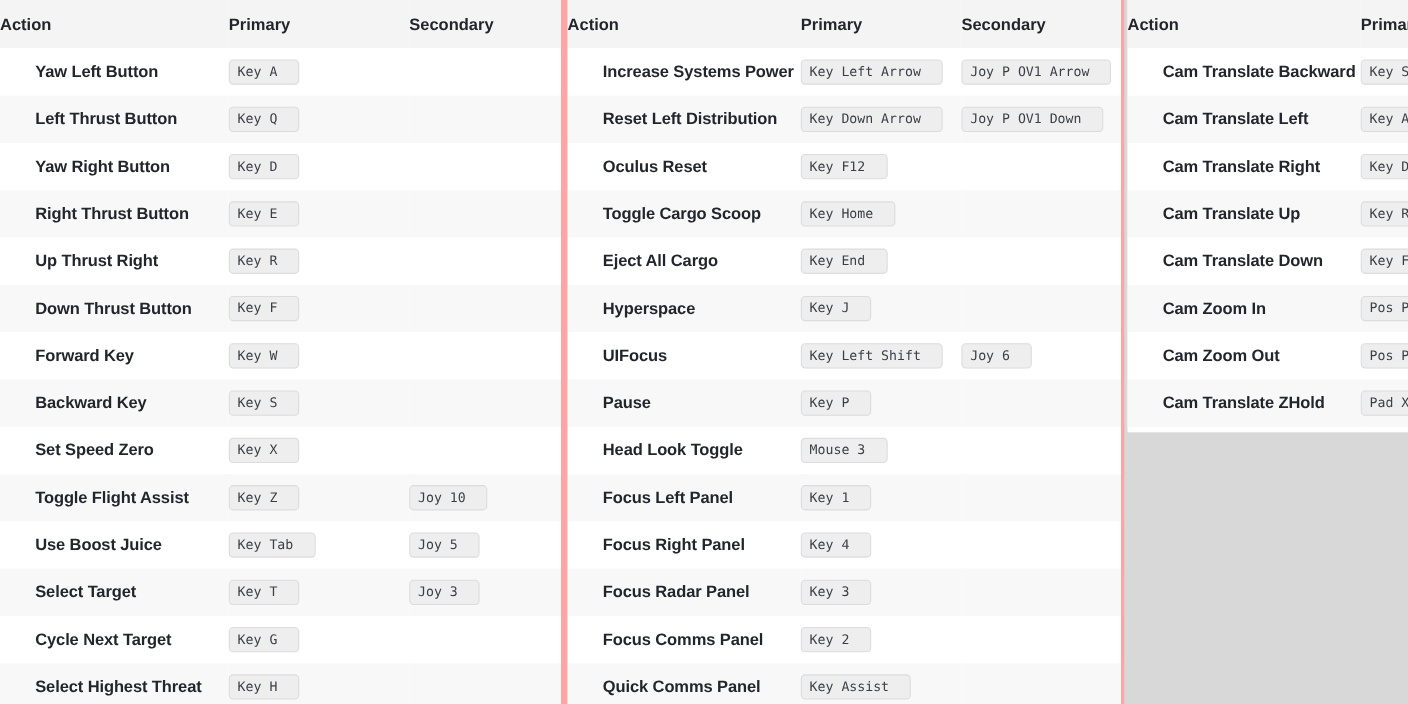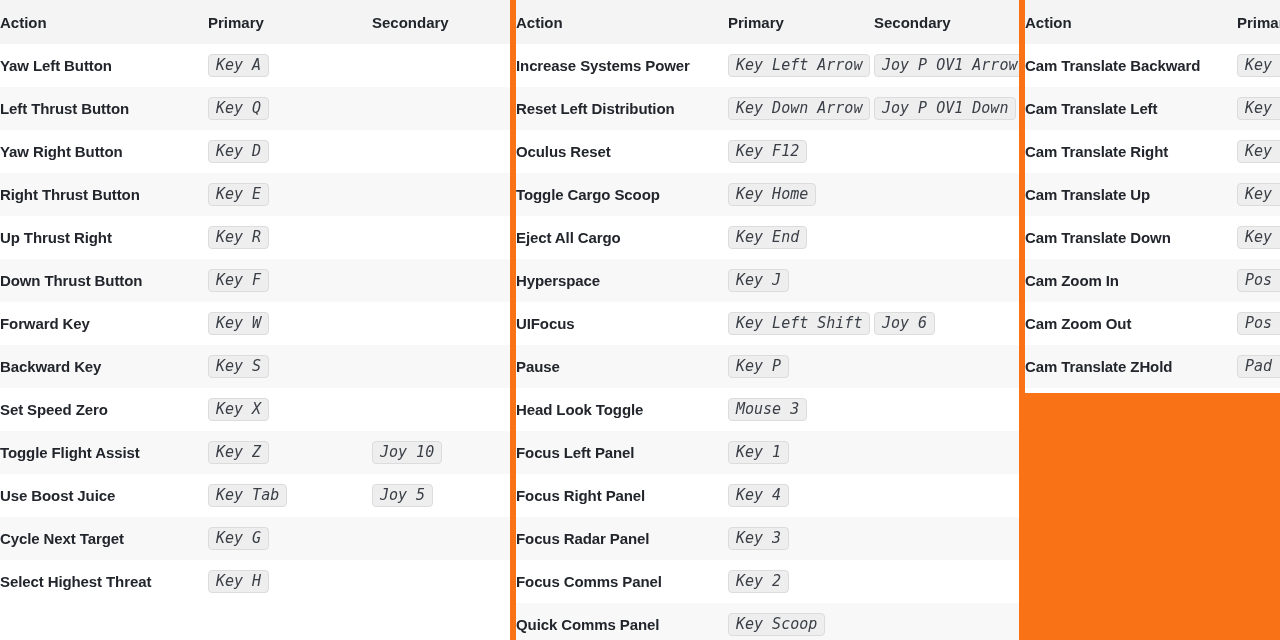--- a/index.html
+++ b/index.html
@@ -7,23 +7,23 @@
     padding: 0;
     width: 1280px;
     height: 640px;
     overflow: hidden;
     background: #d8d8d8;
     font-family: "Liberation Sans", sans-serif;
   }
 
   #page {
     position: relative;
-    width: 1280px;
+    width: 1022px;
     height: 640px;
-    background: #f97316;
+    background: #fca5a5;
     display: flex;
     align-items: flex-start;
   }
 
   .column {
     background: #ffffff;
     flex: 0 0 auto;
     overflow: hidden;
   }
 
@@ -65,34 +65,34 @@
   .c-primary { padding-left: 0; }
   .c-secondary { padding-left: 0; margin-top: 28px; }
 
   thead .c-action  { padding-left: 12px; }
 
   .action-label {
     font-size: 15px;
     font-weight: bold;
     color: #22262c;
     letter-spacing: -0.1px;
+    padding-left: 32px;
   }
 
   .badge {
     display: inline-block;
     background: #eeeeee;
     border: 1px solid #dcdcdc;
     border-radius: 4px;
-    padding: 3px 7px 4px 7px;
+    padding: 3px 19px 4px 7px;
     font-family: "DejaVu Sans Mono", "Liberation Mono", monospace;
-    font-size: 15px;
+    font-size: 12px;
     line-height: 14px;
     color: #3a3f47;
     white-space: pre;
-    font-style: italic;
   }
 </style>
 </head>
 <body>
 
 <div id="page">
 
   <div class="column col-0">
     <table class="bindings">
       <colgroup>
@@ -157,20 +157,25 @@
             <td class="c-action"><span class="action-label">Toggle Flight Assist</span></td>
             <td class="c-primary"><span class="badge">Key Z</span></td>
             <td class="c-secondary"><span class="badge">Joy 10</span></td>
           </tr>
           <tr>
             <td class="c-action"><span class="action-label">Use Boost Juice</span></td>
             <td class="c-primary"><span class="badge">Key Tab</span></td>
             <td class="c-secondary"><span class="badge">Joy 5</span></td>
           </tr>
           <tr>
+            <td class="c-action"><span class="action-label">Select Target</span></td>
+            <td class="c-primary"><span class="badge">Key T</span></td>
+            <td class="c-secondary"><span class="badge">Joy 3</span></td>
+          </tr>
+          <tr>
             <td class="c-action"><span class="action-label">Cycle Next Target</span></td>
             <td class="c-primary"><span class="badge">Key G</span></td>
             <td class="c-secondary"></td>
           </tr>
           <tr>
             <td class="c-action"><span class="action-label">Select Highest Threat</span></td>
             <td class="c-primary"><span class="badge">Key H</span></td>
             <td class="c-secondary"></td>
           </tr>
         </tbody>
@@ -252,21 +257,21 @@
             <td class="c-primary"><span class="badge">Key 3</span></td>
             <td class="c-secondary"></td>
           </tr>
           <tr>
             <td class="c-action"><span class="action-label">Focus Comms Panel</span></td>
             <td class="c-primary"><span class="badge">Key 2</span></td>
             <td class="c-secondary"></td>
           </tr>
           <tr>
             <td class="c-action"><span class="action-label">Quick Comms Panel</span></td>
-            <td class="c-primary"><span class="badge">Key Scoop</span></td>
+            <td class="c-primary"><span class="badge">Key Assist</span></td>
             <td class="c-secondary"></td>
           </tr>
         </tbody>
     </table>
   </div>
 
   <div class="column col-2">
     <table class="bindings">
       <colgroup>
           <col style="width:212px">

